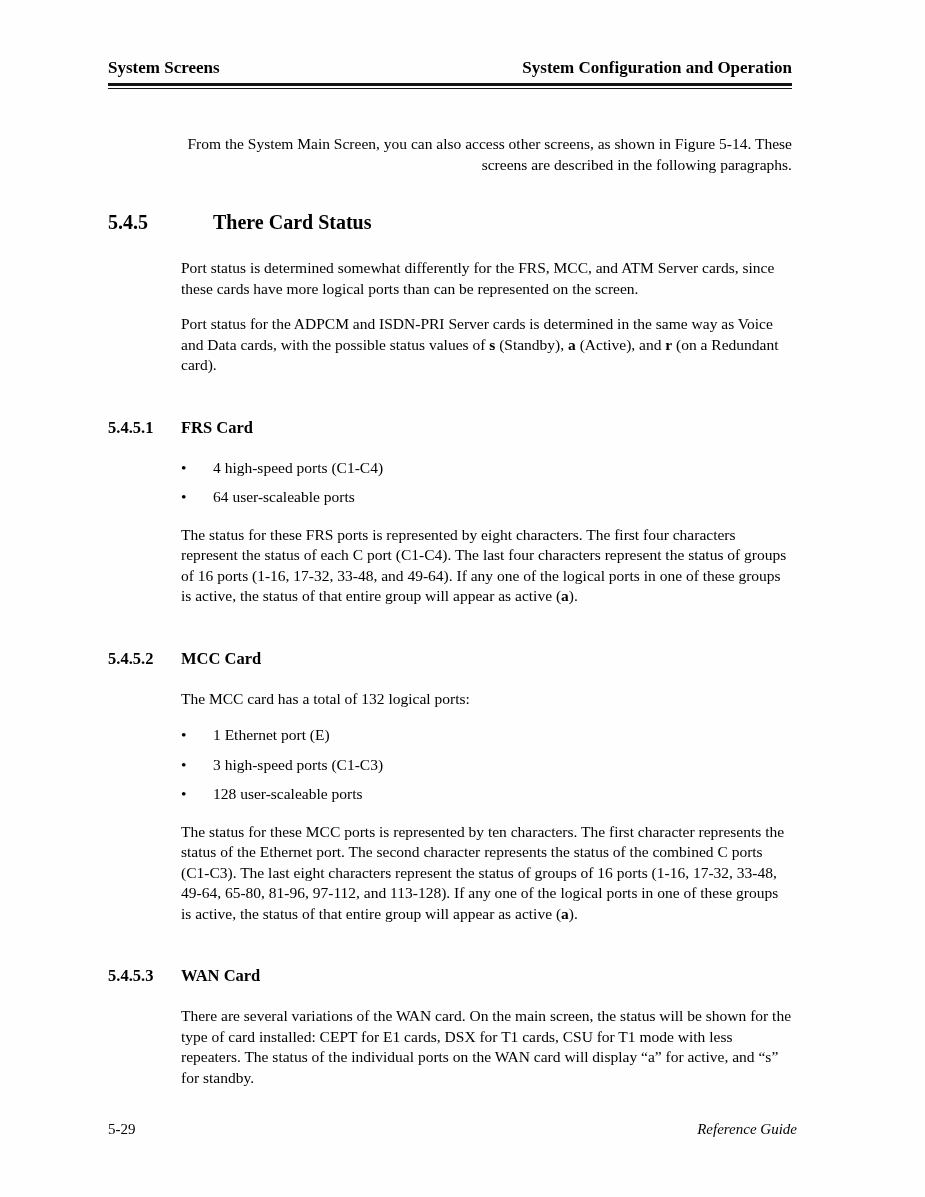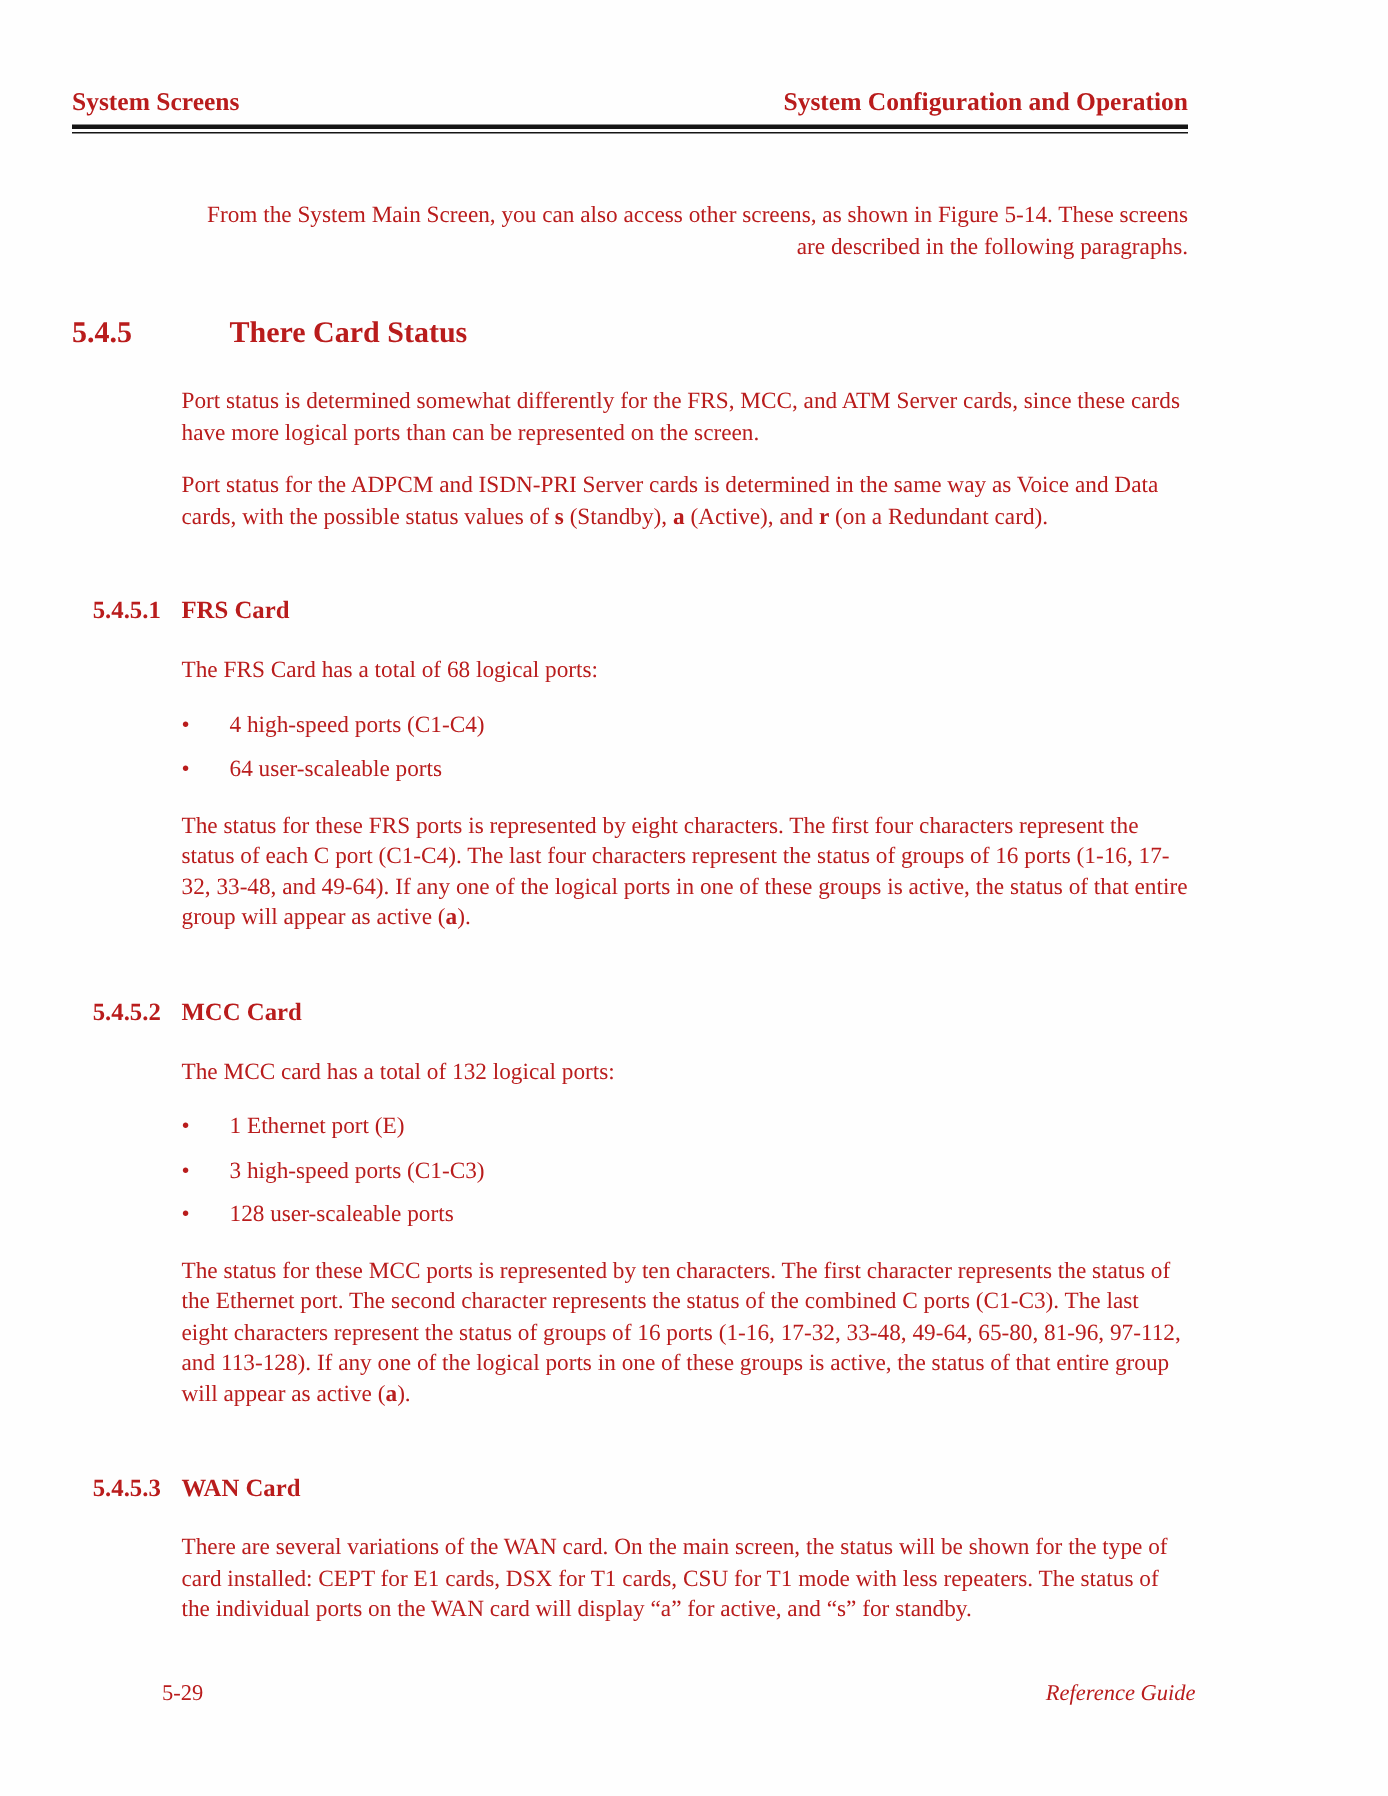--- a/index.html
+++ b/index.html
@@ -1,24 +1,24 @@
 <!DOCTYPE html>
 <html><head>
 <meta charset="utf-8">
 <style>
   html, body { margin: 0; padding: 0; background: #ffffff; }
   .page {
     position: relative;
     width: 925px;
     height: 1197px;
     background: #fefefe;
-    color: #b91c1c;
+    color: #000000;
     font-family: "Liberation Serif", "DejaVu Serif", serif;
     box-sizing: border-box;
-    padding: 57px 133px 0 48px;
+    padding: 57px 133px 0 108px;
     overflow: hidden;
   }
   
   .doc-header {
     display: flex;
     justify-content: space-between;
     align-items: baseline;
     font-weight: bold;
     font-size: 17px;
     line-height: 21px;
@@ -46,21 +46,20 @@
     line-height: 24px;
     gap: 32px;
   }
   .h1-row .sec-num { width: 73px; flex: 0 0 73px; }
   .h2-row {
     display: flex;
     margin: 42px 0 20px 0;
     font-weight: bold;
     font-size: 16.5px;
     line-height: 20px;
-    text-align: center;
   }
   .h2-row .sec-num { width: 73px; flex: 0 0 73px; }
   
   .bullets {
     margin: 16px 0 17px 73px;
     display: flex;
     flex-direction: column;
     gap: 9px;
     font-size: 15.5px;
     line-height: 20.5px;
@@ -100,21 +99,20 @@
     </div>
     <p class="body"><span>Port status is determined somewhat differently for the FRS, MCC, and ATM Server cards, since these cards have more logical ports than can be represented on the screen.</span></p>
     <p class="body"><span>Port status for the ADPCM and ISDN-PRI Server cards is determined in the same way as Voice and Data cards, with the possible status values of </span><span class="b">s</span><span> (Standby), </span><span class="b">a</span><span> (Active), and </span><span class="b">r</span><span> (on a Redundant card).</span></p>
   </section>
 
   <section>
     <div class="h2-row">
       <span class="sec-num">5.4.5.1</span>
       <span>FRS Card</span>
     </div>
-    <p class="body"><span>The FRS Card has a total of 68 logical ports:</span></p>
     <div class="bullets">
       <div class="bullet-item">
         <span class="bullet-marker">•</span>
         <span>4 high-speed ports (C1-C4)</span>
       </div>
       <div class="bullet-item">
         <span class="bullet-marker">•</span>
         <span>64 user-scaleable ports</span>
       </div>
     </div>

